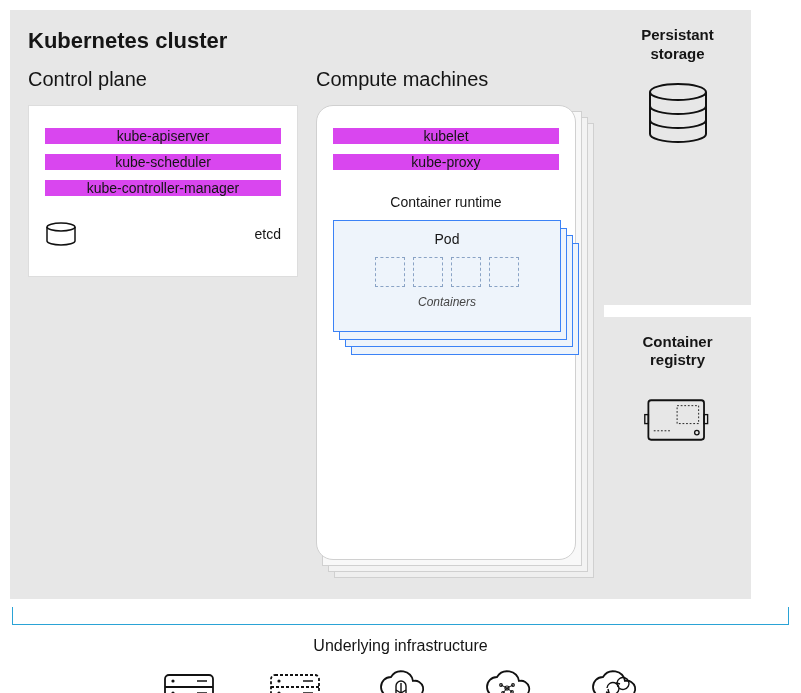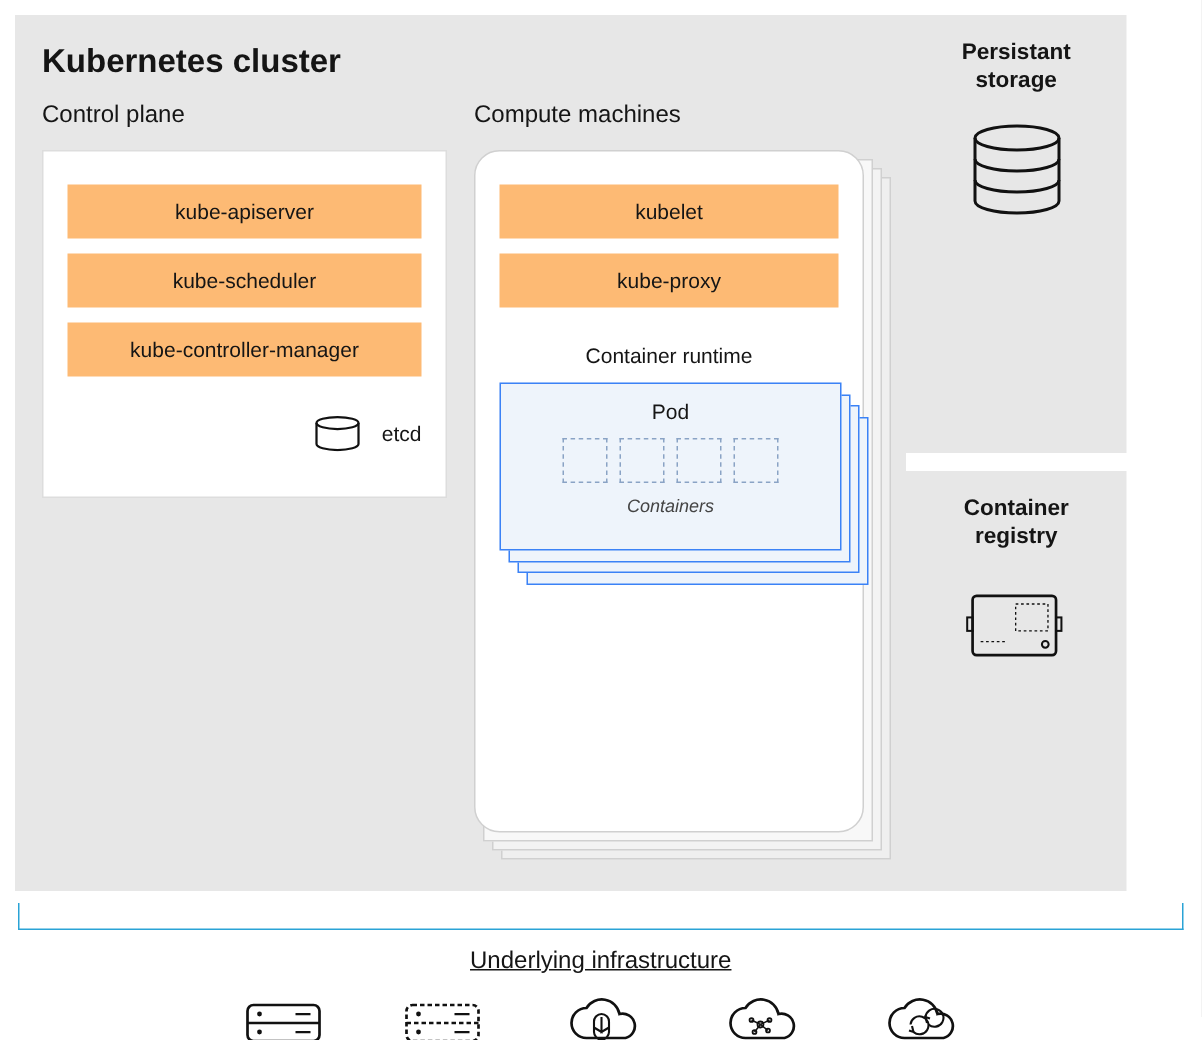--- a/index.html
+++ b/index.html
@@ -18,35 +18,35 @@
   }
   .side-col { display: flex; flex-direction: column; gap: 12px; width: 147px; }
   .side-panel {
     background: #e7e7e7;
     padding: 16px 10px 26px 10px;
     display: flex; flex-direction: column; align-items: center;
   }
   .cluster-title { font-size: 22px; font-weight: 700; margin-bottom: 14px; }
   .columns { display: flex; gap: 18px; }
   .col { flex: 1; }
-  .col-heading { font-size: 16px; font-weight: 400; margin-bottom: 14px; }
+  .col-heading { font-size: 20px; font-weight: 400; margin-bottom: 14px; }
   .ctrl-panel {
     background: #ffffff;
     border: 1px solid #ddd;
     padding: 22px 16px 30px 16px;
   }
   .blue-chip {
-    background: #fdba74;
+    background: #d946ef;
     text-align: center;
-    padding: 10px 6px;
+    padding: 0 6px;
     font-size: 14px;
     margin-bottom: 10px;
   }
   .etcd-row {
-    display: flex; align-items: center; justify-content: flex-end;
+    display: flex; align-items: center; justify-content: space-between;
     gap: 14px; margin-top: 26px; font-size: 14px;
   }
   .etcd-cyl { width: 32px; height: 24px; position: relative; }
   .etcd-cyl svg { display:block; }
   .compute-stack { position: relative; height: 470px; }
   .stack-page {
     position: absolute; background: #ffffff; border: 1px solid #d0d0d0;
     width: 260px; height: 455px;
   }
   .p4 { left: 18px; top: 18px; background: #efefef; }
@@ -70,21 +70,21 @@
   .containers-label { font-size: 12px; font-style: italic; color: #444; }
   .side-title { font-size: 15px; font-weight: 600; text-align: center; margin-bottom: 18px; line-height: 1.25; }
   .icon-wrap { width: 70px; height: 64px; display:flex; align-items:center; justify-content:center; }
   .bracket {
     border-left: 1px solid #2aa3d6;
     border-right: 1px solid #2aa3d6;
     border-bottom: 1px solid #2aa3d6;
     height: 18px;
     margin: 8px 2px 0 2px;
   }
-  .infra-title { text-align: center; font-size: 16px; margin: 12px 0 14px 0; text-decoration: underline; }
+  .infra-title { text-align: center; font-size: 16px; margin: 12px 0 14px 0; }
   .infra-row { display: flex; justify-content: center; gap: 50px; }
   .infra-item { display:flex; flex-direction:column; align-items:center; gap:6px; font-size:12px; }
   .infra-icon { width: 56px; height: 36px; display:flex; align-items:center; justify-content:center; }
 </style>
 </head>
 <body>
 
 <div class="top-row">
 
   <div class="cluster-panel">

